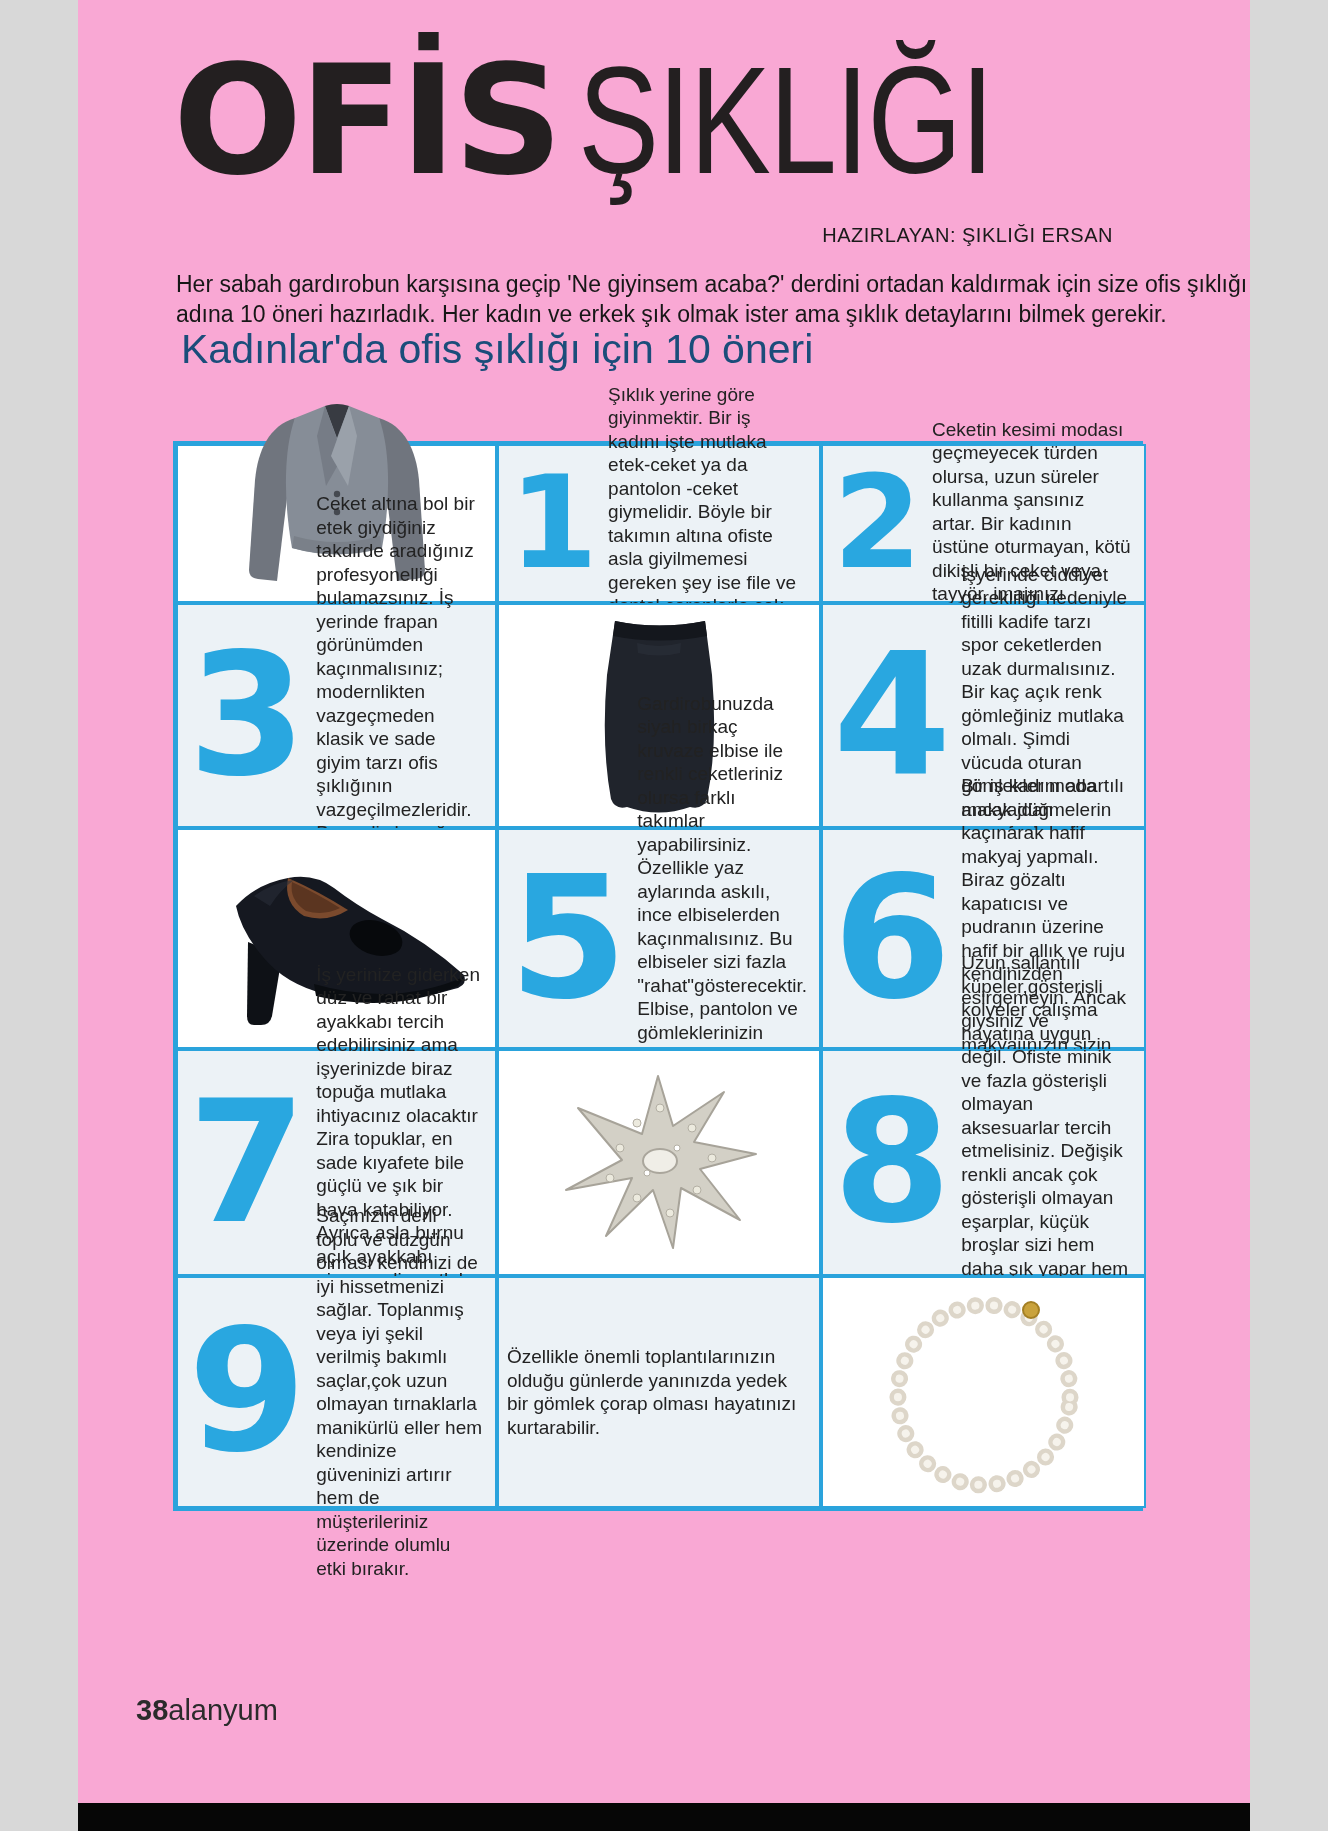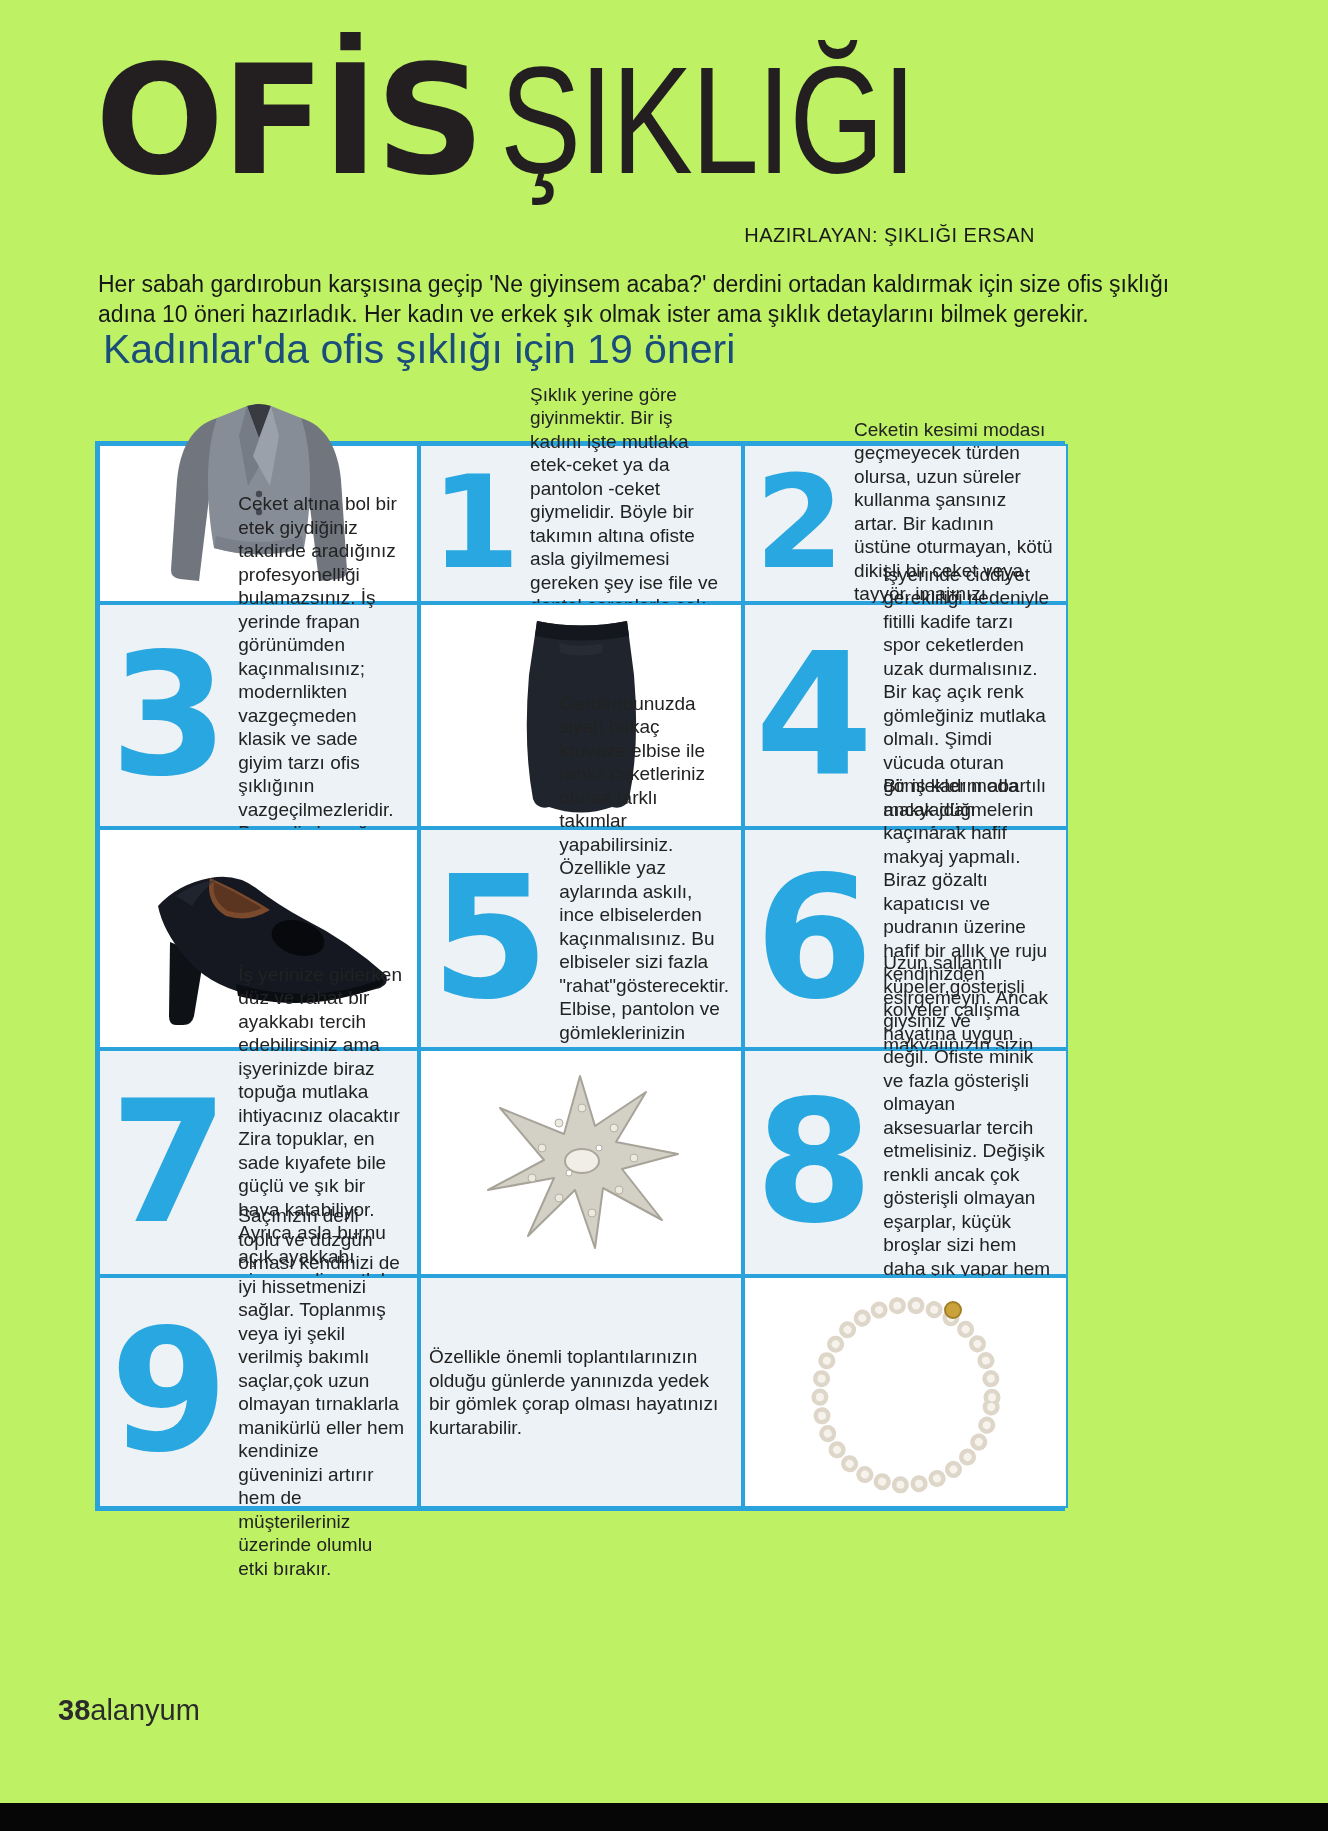--- a/index.html
+++ b/index.html
@@ -1,18 +1,18 @@
 <!DOCTYPE html>
 <html><head>
 <meta charset="utf-8">
 <style>
   * { margin:0; padding:0; box-sizing:border-box; }
   body { background:#d8d8d8; }
   .page {
-    position:relative; width:1328px; height:1831px; background:#bef264;
+    position:relative; width:1172px; height:1831px; background:#f9a8d4;
     font-family:"Liberation Sans", sans-serif; color:#231f20; overflow:hidden;
     margin:0 auto;
   }
   
   .title {
     position:absolute; left:95px; top:40px; width:980px;
     white-space:nowrap; line-height:1.06; font-size:152px; letter-spacing:-3px;
   }
   .title .t-bold {
     font-family:"DejaVu Sans", sans-serif; font-weight:900;
@@ -74,21 +74,21 @@
 <body>
 
 <div class="page">
 
   <h1 class="title"><span class="t-bold">OFİS</span><span class="t-light">ŞIKLIĞI</span></h1>
 
   <div class="byline">HAZIRLAYAN: ŞIKLIĞI ERSAN</div>
 
   <p class="intro">Her sabah gardırobun karşısına geçip 'Ne giyinsem acaba?' derdini ortadan kaldırmak için size ofis şıklığı adına 10 öneri hazırladık. Her kadın ve erkek şık olmak ister ama şıklık detaylarını bilmek gerekir.</p>
 
-  <h2 class="section-heading">Kadınlar'da ofis şıklığı için 19 öneri</h2>
+  <h2 class="section-heading">Kadınlar'da ofis şıklığı için 10 öneri</h2>
 
   <div class="grid">
 
     <div class="cell photo jacket-wrap">
       <svg width="220" height="208" viewBox="0 0 220 208">
         <path d="M152 24 C178 32 189 56 192 86 L198 176 Q198 184 189 185 L170 187 L159 96 Z" fill="#70757e"></path>
         <path d="M68 24 C42 32 31 56 28 86 L22 176 Q22 184 31 185 L50 187 L61 96 Z" fill="#70757e"></path>
         <path d="M68 24 L98 12 Q110 9 122 12 L152 24 C163 54 164 104 155 154 Q110 167 65 154 C56 104 57 54 68 24 Z" fill="#868d97"></path>
         <path d="M98 12 L110 44 L122 12 Q110 8 98 12 Z" fill="#383b42"></path>
         <path d="M98 12 L116 62 L99 92 L90 42 Z" fill="#767c86"></path>

